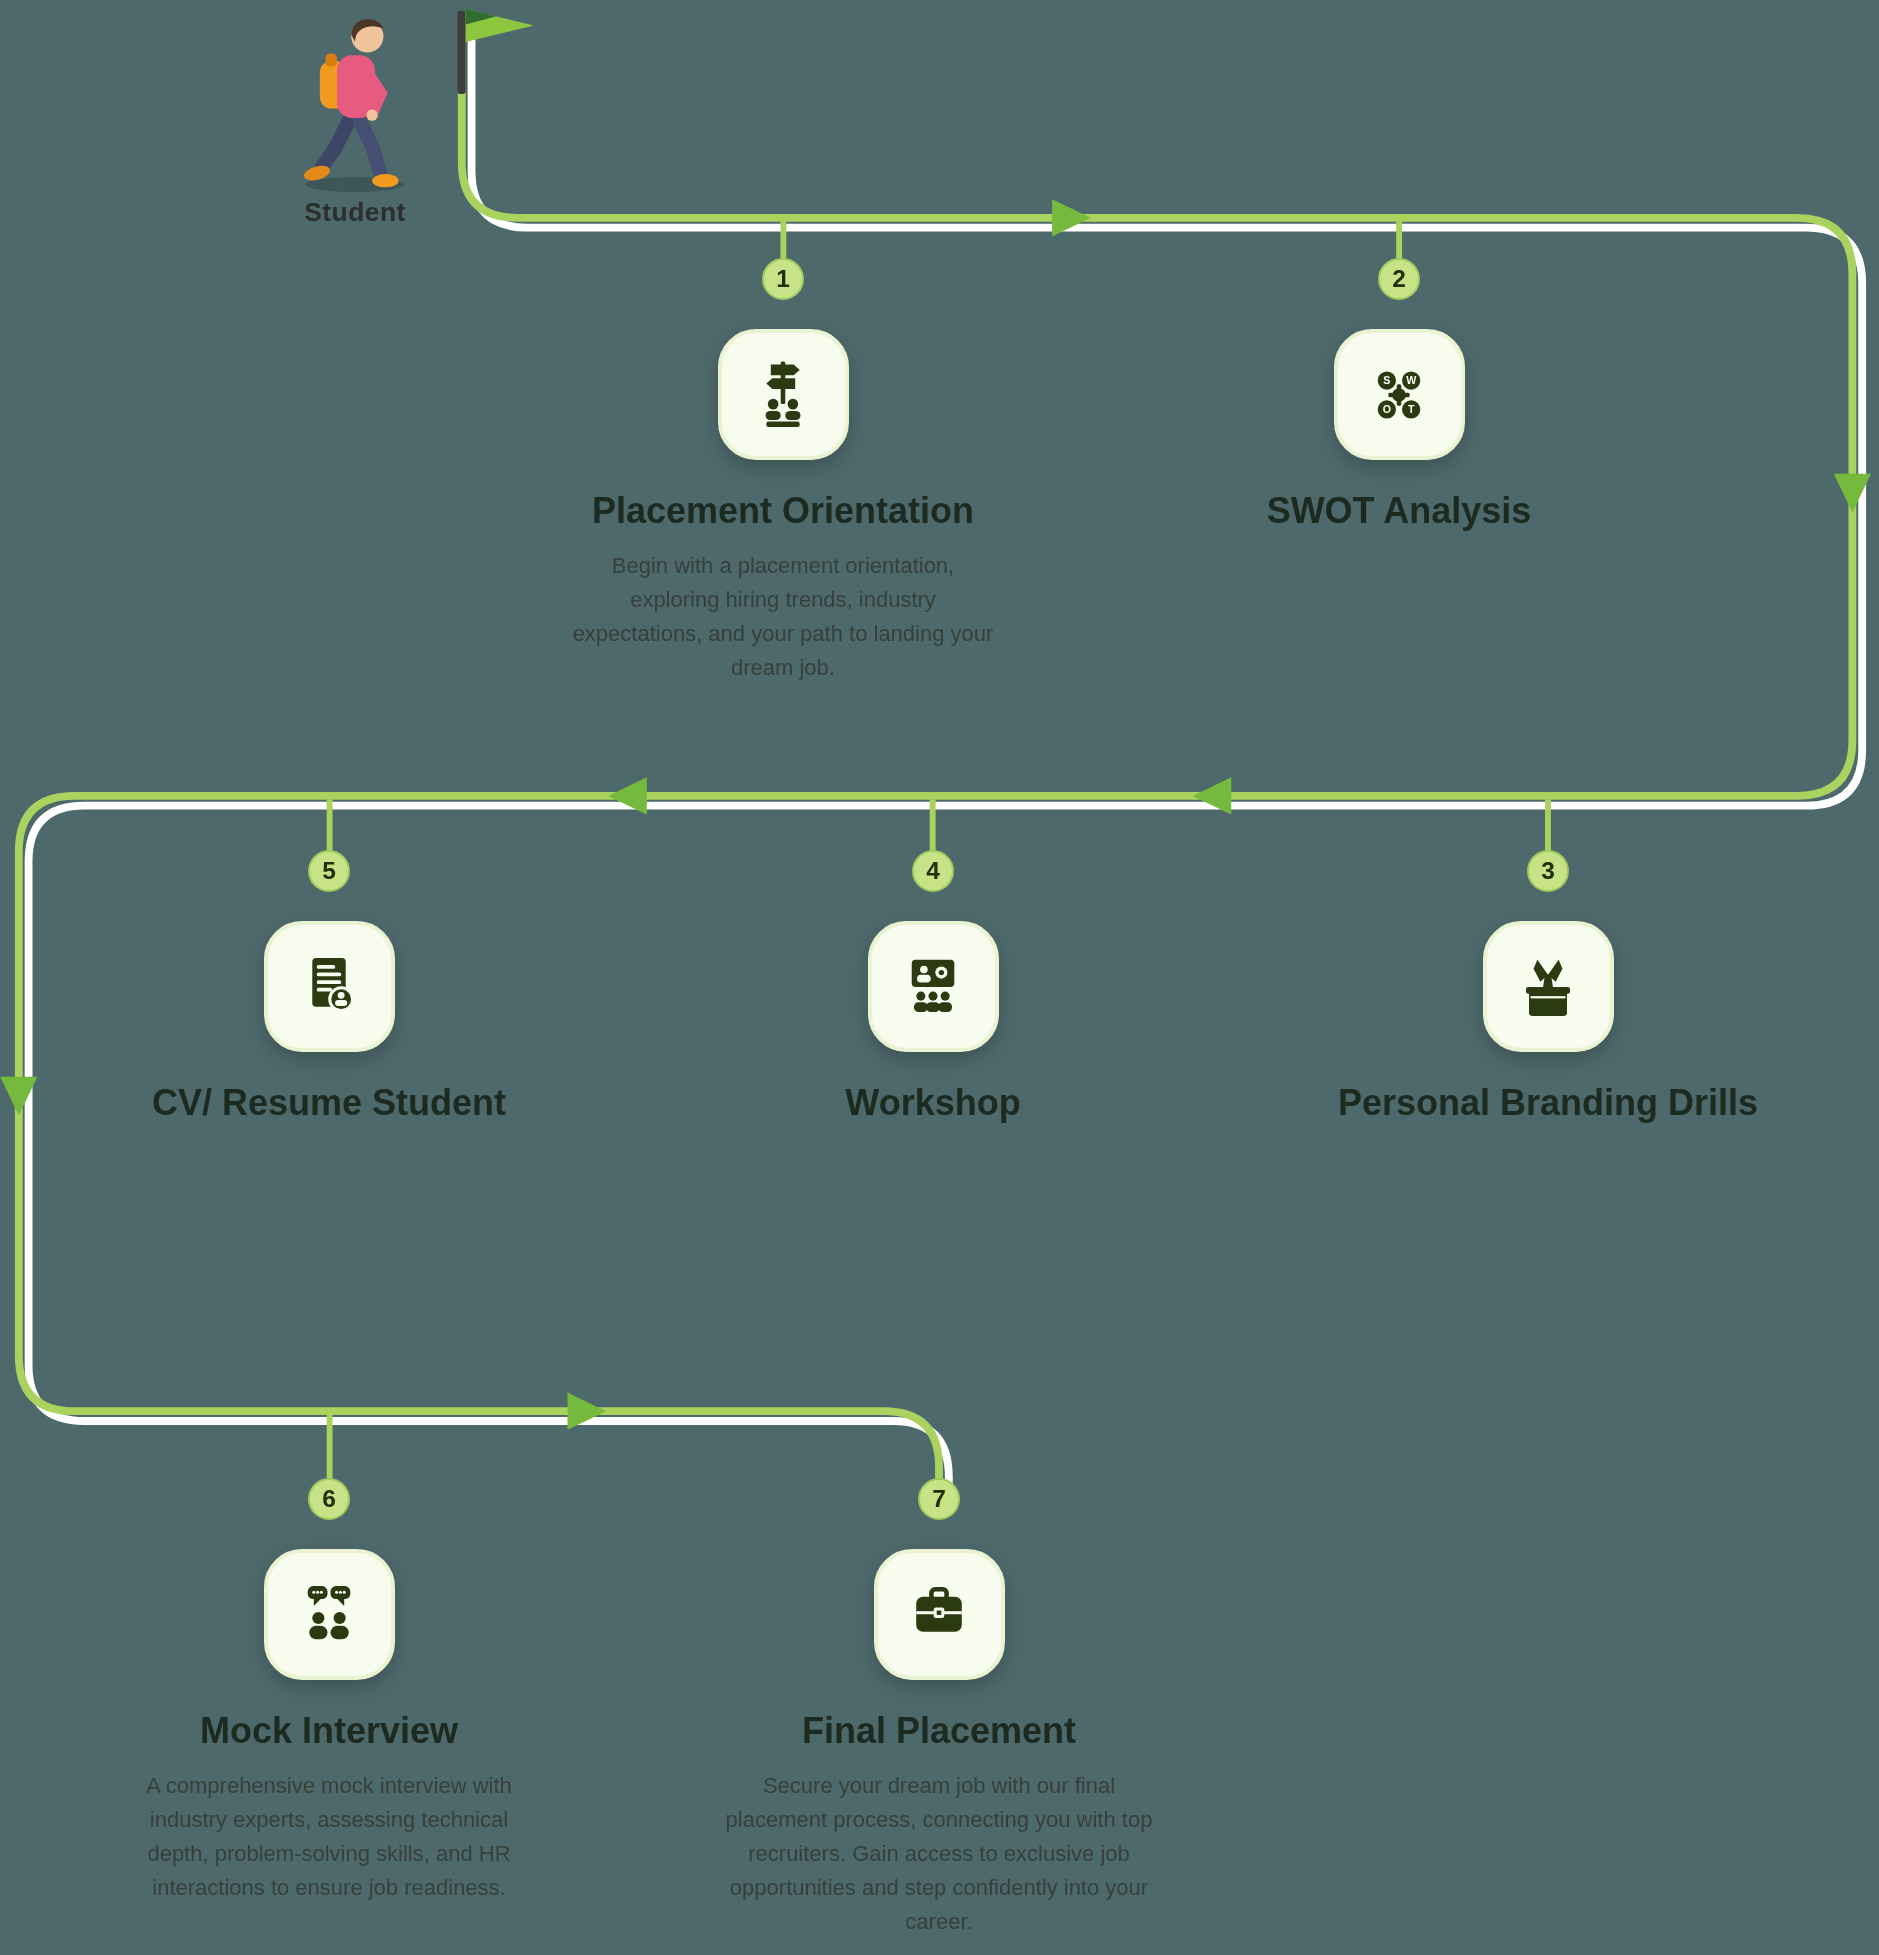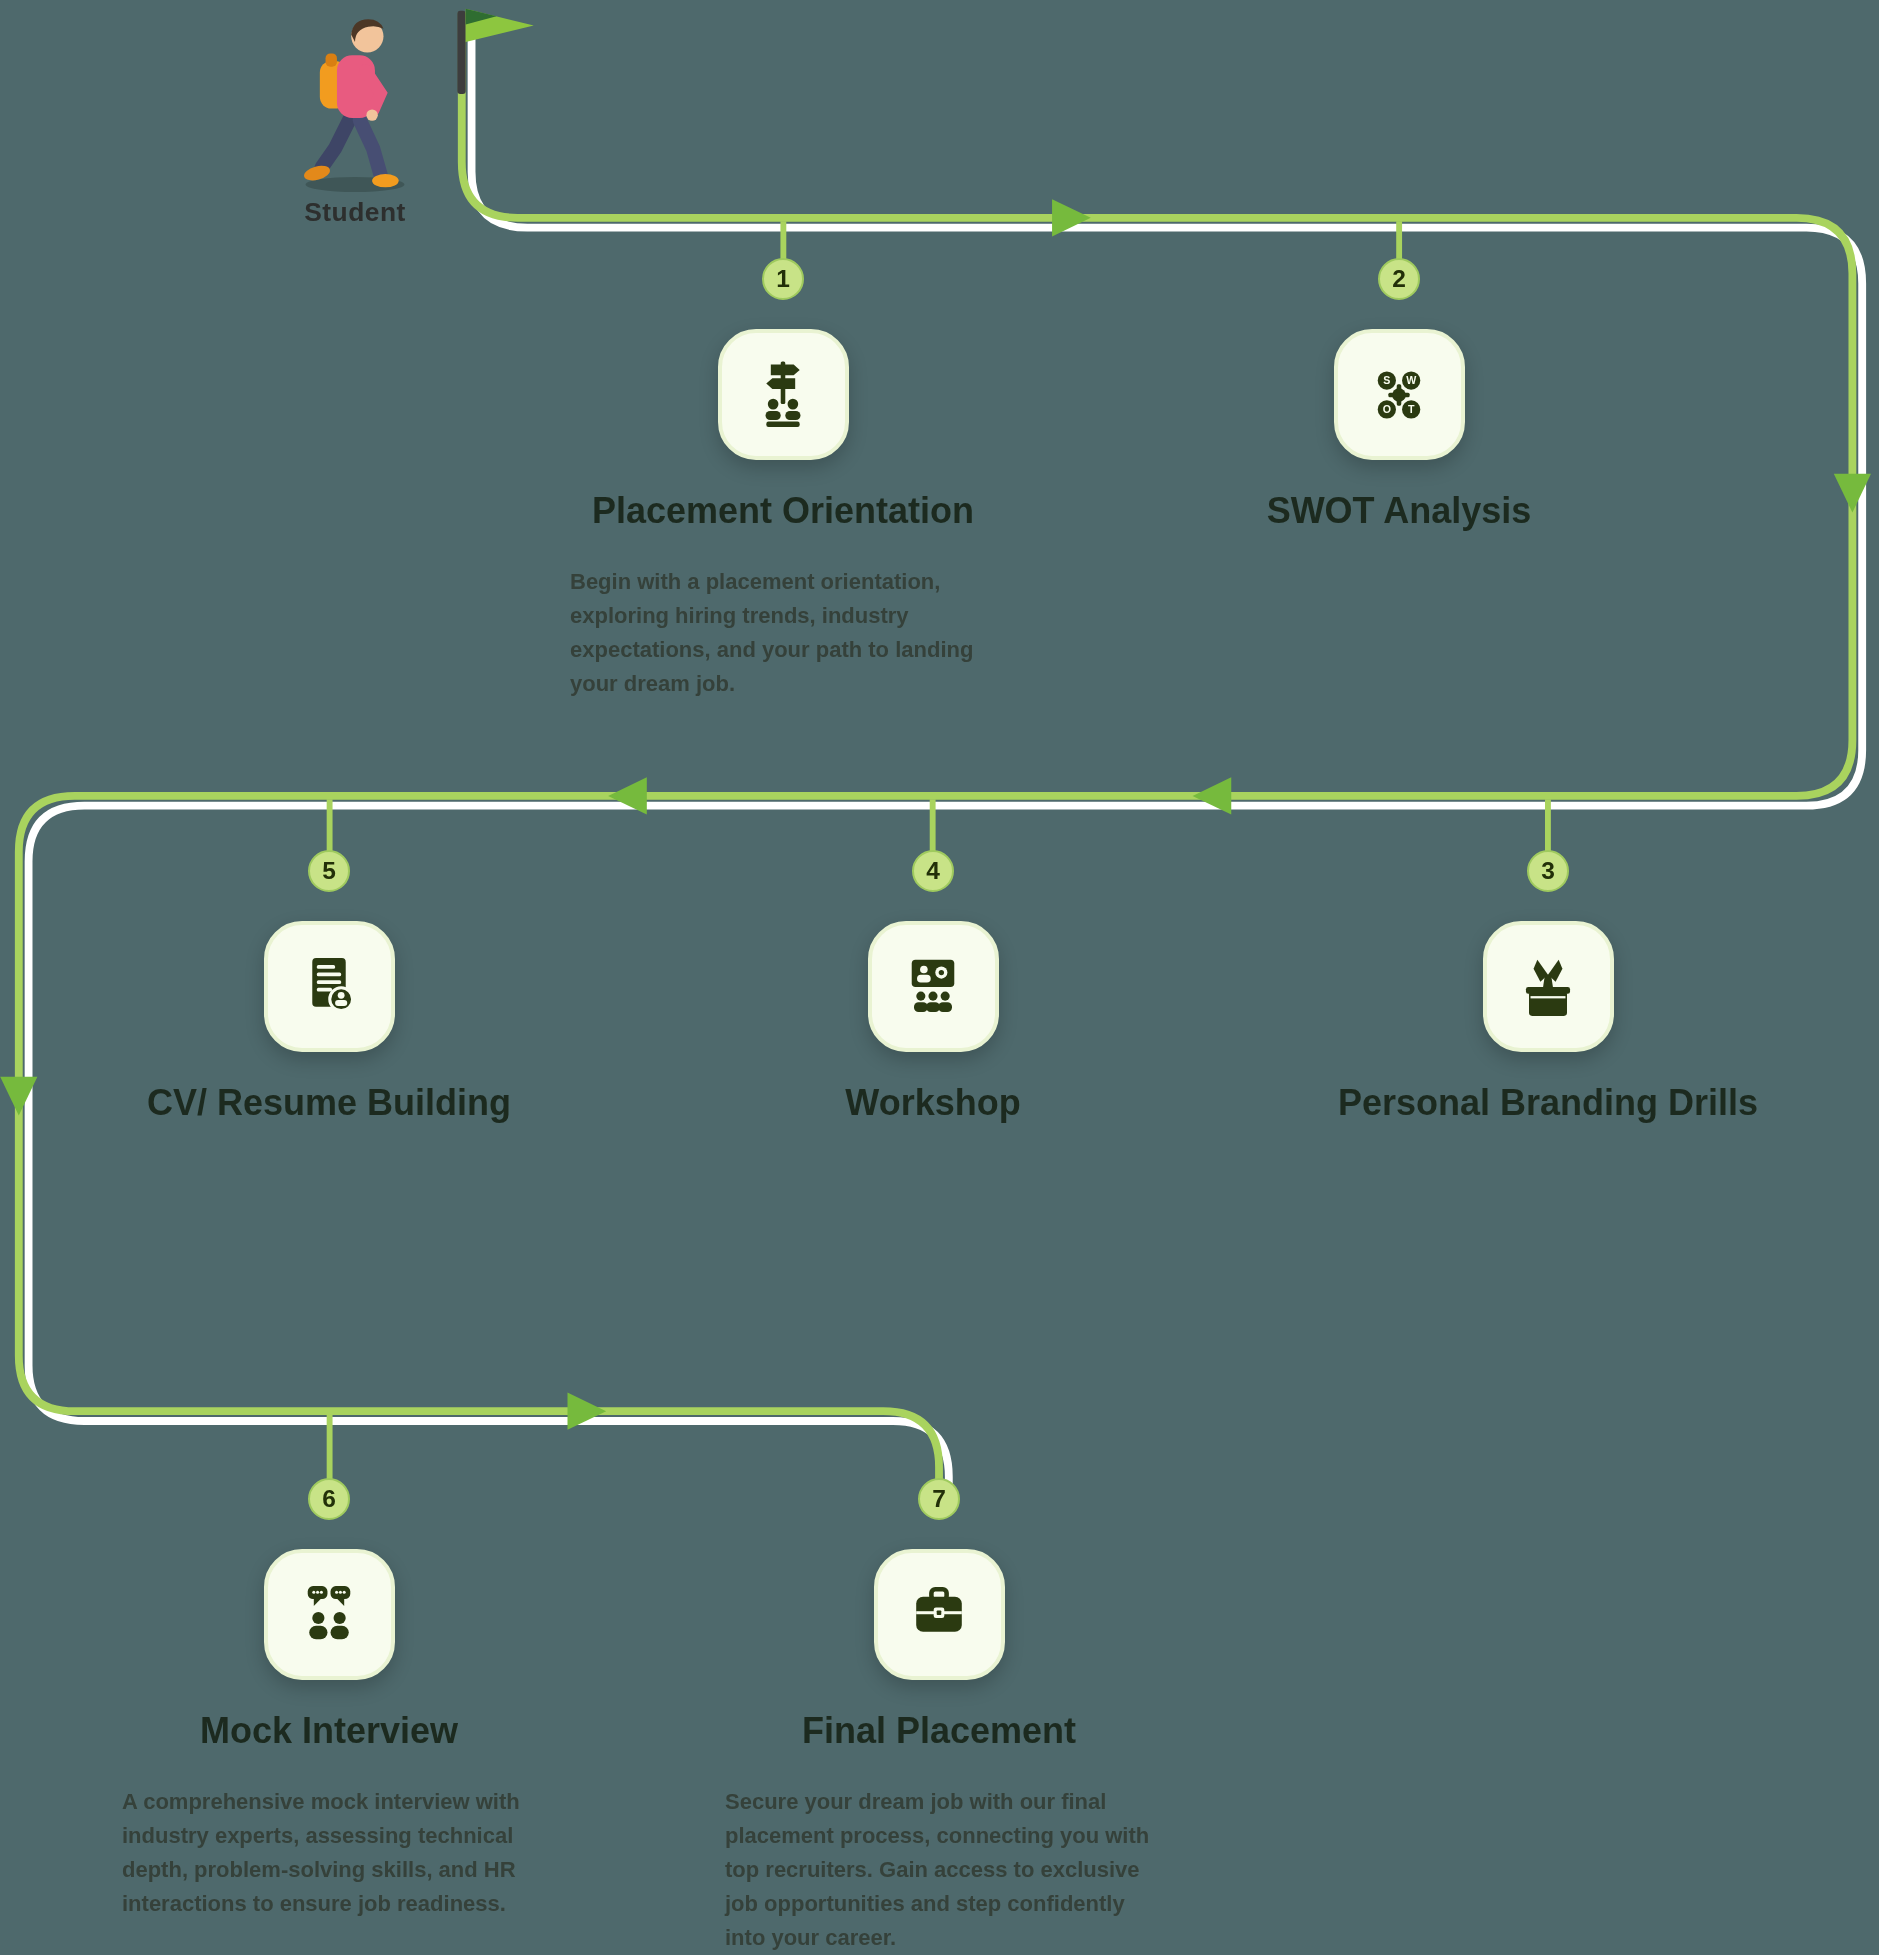--- a/index.html
+++ b/index.html
@@ -11,21 +11,21 @@
   .step{position:absolute;width:460px;display:flex;flex-direction:column;align-items:center;}
   .num{width:42px;height:42px;box-sizing:border-box;border-radius:50%;
        background:var(--number-bg,#c8e387);border:2px solid #9fca5e;
        color:var(--number-text,#223008);font-size:24.5px;font-weight:700;
        display:flex;align-items:center;justify-content:center;margin-bottom:29px;}
   .card{width:131px;height:131px;border-radius:38px;background:var(--card-bg,#f8fcee);
         border:4.4px solid #e9f3d2;box-sizing:border-box;
         box-shadow:0 7.8px 19.6px rgba(0,0,0,.20);
         display:flex;align-items:center;justify-content:center;margin-bottom:30px;}
   .title{margin:0 0 16.6px 0;font-size:36px;font-weight:700;color:var(--title-color,#1c2a1f);text-align:center;}
-  .desc{margin:16px;font-size:22px;line-height:1.55;font-weight:700;color:var(--body-color,#35413a);max-width:441px;}
+  .desc{margin:0;font-size:22px;line-height:1.55;font-weight:400;color:var(--body-color,#35413a);text-align:center;max-width:441px;}
   .s1{left:553px;top:258px;}
   .s2{left:1169px;top:258px;}
   .s3{left:1318px;top:850px;}
   .s4{left:703px;top:850px;}
   .s5{left:99px;top:850px;}
   .s6{left:99px;top:1478px;}
   .s7{left:709px;top:1478px;}
   .s5 .desc,.s6 .desc{max-width:414px;}
   .s1 .desc{max-width:426px;}
   .icon{width:76px;height:76px;}
@@ -185,21 +185,21 @@
           <rect x="34" y="21" width="24" height="5" rx="2"></rect>
           <rect x="34" y="31" width="32" height="5" rx="2"></rect>
           <rect x="34" y="41" width="32" height="5" rx="2"></rect>
           <rect x="34" y="51" width="20" height="5" rx="2"></rect>
         </g>
         <circle cx="66" cy="66" r="15" class="dk" stroke="#f8fcee" stroke-width="4"></circle>
         <circle cx="66" cy="61" r="4.5" class="lt"></circle>
         <rect x="58" y="67" width="16" height="8" rx="4" class="lt"></rect>
       </svg>
     </div>
-    <h3 class="title">CV/ Resume Building</h3>
+    <h3 class="title">CV/ Resume Student</h3>
   </div>
 
   <div class="step s6">
     <div class="num">6</div>
     <div class="card">
       <svg class="icon" viewBox="0 0 100 100">
         <g class="dk">
           <rect x="22" y="12" width="26" height="17" rx="7"></rect>
           <polygon points="30,28 40,28 30,38"></polygon>
           <rect x="52" y="12" width="26" height="17" rx="7"></rect>

